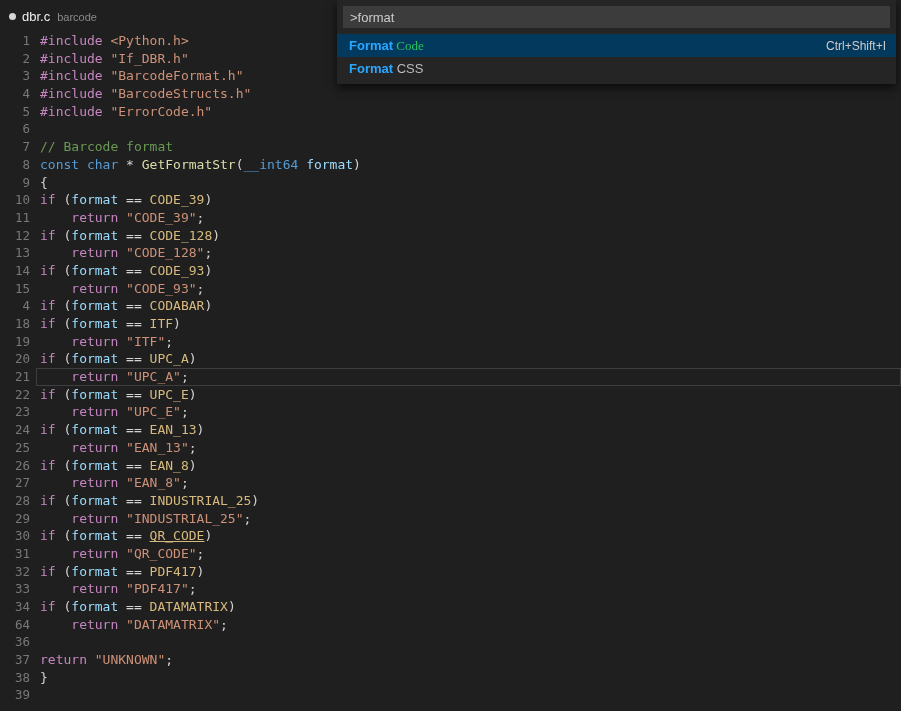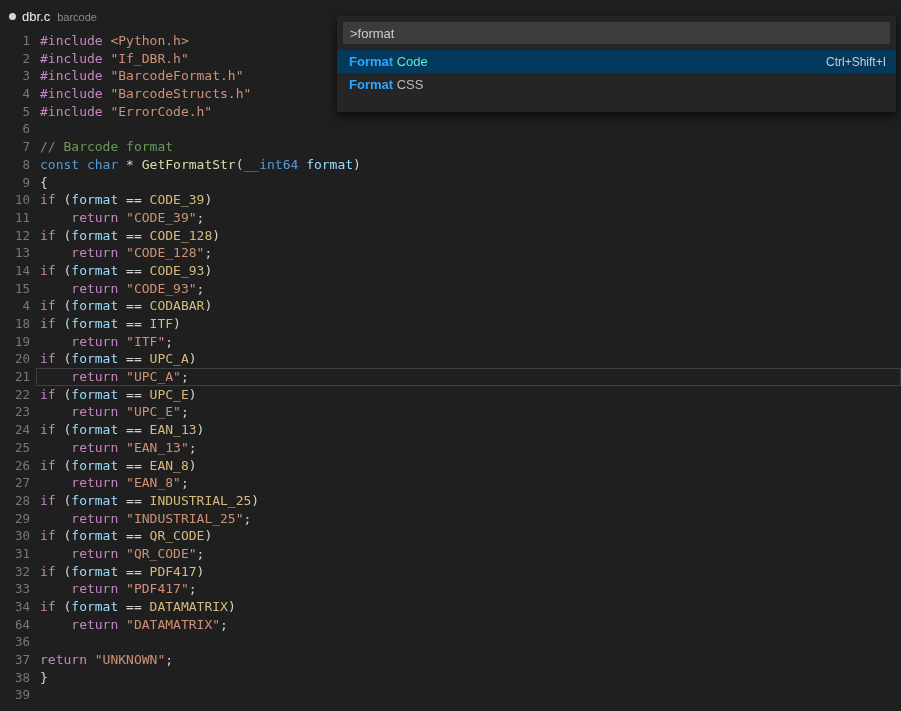--- a/index.html
+++ b/index.html
@@ -37,43 +37,43 @@
   .code-line .code-wrap {
     flex: 1 1 auto; margin-left: 6px; padding-left: 4px;
     white-space: pre;
   }
   .code-line.active .code-wrap {
     box-shadow: inset 0 0 0 1px #3e3e3e;
   }
 
   
   .palette {
-    position: absolute; left: 337px; top: 16px; width: 559px;
+    position: absolute; left: 337px; top: 0; width: 559px;
     background: #252526;
     box-shadow: 0 4px 9px rgba(0,0,0,0.65);
-    padding-top: 6px; padding-bottom: 16px;
+    padding-top: 6px; padding-bottom: 4px;
     z-index: 10;
   }
   .palette-input {
     display: block; width: 547px; height: 22px; margin: 0 6px;
     background: #3c3c3c; border: none; outline: none;
     color: #cccccc; font-size: 13px; font-family: "Liberation Sans", sans-serif;
     padding: 0 7px;
   }
   .palette-list { margin-top: 6px; }
   .palette-item {
     height: 23px; display: flex; align-items: center;
     padding: 0 10px 0 12px; font-size: 13px; color: #bbbbbb;
     cursor: pointer;
   }
   .palette-item .hl { color: #2aa7ff; font-weight: bold; }
   .palette-item .rest { white-space: pre; }
   .palette-item .keys { margin-left: auto; color: #cccccc; font-size: 12px; }
   .palette-item.selected { background: #04395e; }
-  .palette-item.selected .rest { color: #5eead4; }
+  .palette-item.selected .rest { color: #22c55e; font-family: Liberation Serif, serif; }
 </style>
 </head>
 <body>
 
 <div class="tabbar">
   <span class="mod-dot"></span>
   <span class="tab-filename">dbr.c</span>
   <span class="tab-folder">barcode</span>
 </div>
 
@@ -185,21 +185,21 @@
     <div class="code-line">
       <span class="ln">28</span>
       <span class="code-wrap"><span style="color: rgb(197, 134, 192);">if</span><span style="color: rgb(212, 212, 212);"> (</span><span style="color: rgb(156, 220, 254);">format</span><span style="color: rgb(212, 212, 212);"> == </span><span style="color: rgb(215, 186, 125);">INDUSTRIAL_25</span><span style="color: rgb(212, 212, 212);">)</span></span>
     </div>
     <div class="code-line">
       <span class="ln">29</span>
       <span class="code-wrap"><span style="color: rgb(212, 212, 212);">    </span><span style="color: rgb(197, 134, 192);">return</span><span style="color: rgb(212, 212, 212);"> </span><span style="color: rgb(206, 145, 120);">"INDUSTRIAL_25"</span><span style="color: rgb(212, 212, 212);">;</span></span>
     </div>
     <div class="code-line">
       <span class="ln">30</span>
-      <span class="code-wrap"><span style="color: rgb(197, 134, 192);">if</span><span style="color: rgb(212, 212, 212);"> (</span><span style="color: rgb(156, 220, 254);">format</span><span style="color: rgb(212, 212, 212);"> == </span><span style="color: rgb(215, 186, 125);">QR_CODE</span><span style="color: rgb(212, 212, 212);">)</span></span>
+      <span class="code-wrap"><span style="color: rgb(197, 134, 192);">if</span><span style="color: rgb(212, 212, 212);"> (</span><span style="color: rgb(156, 220, 254);">format</span><span style="color: rgb(212, 212, 212);"> == </span><span style="color: rgb(215, 186, 125); text-decoration: underline;">QR_CODE</span><span style="color: rgb(212, 212, 212);">)</span></span>
     </div>
     <div class="code-line">
       <span class="ln">31</span>
       <span class="code-wrap"><span style="color: rgb(212, 212, 212);">    </span><span style="color: rgb(197, 134, 192);">return</span><span style="color: rgb(212, 212, 212);"> </span><span style="color: rgb(206, 145, 120);">"QR_CODE"</span><span style="color: rgb(212, 212, 212);">;</span></span>
     </div>
     <div class="code-line">
       <span class="ln">32</span>
       <span class="code-wrap"><span style="color: rgb(197, 134, 192);">if</span><span style="color: rgb(212, 212, 212);"> (</span><span style="color: rgb(156, 220, 254);">format</span><span style="color: rgb(212, 212, 212);"> == </span><span style="color: rgb(215, 186, 125);">PDF417</span><span style="color: rgb(212, 212, 212);">)</span></span>
     </div>
     <div class="code-line">

